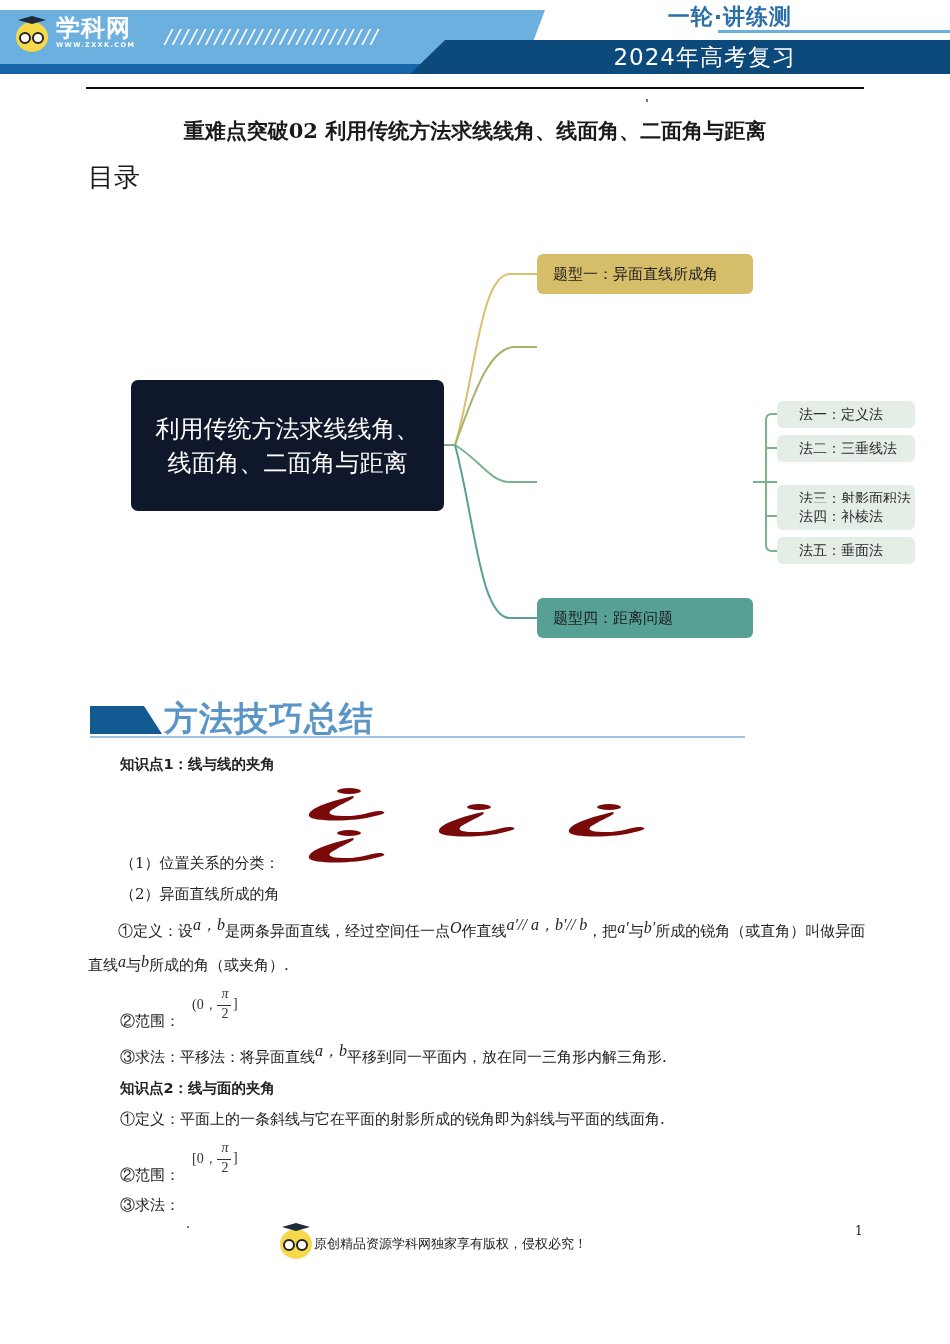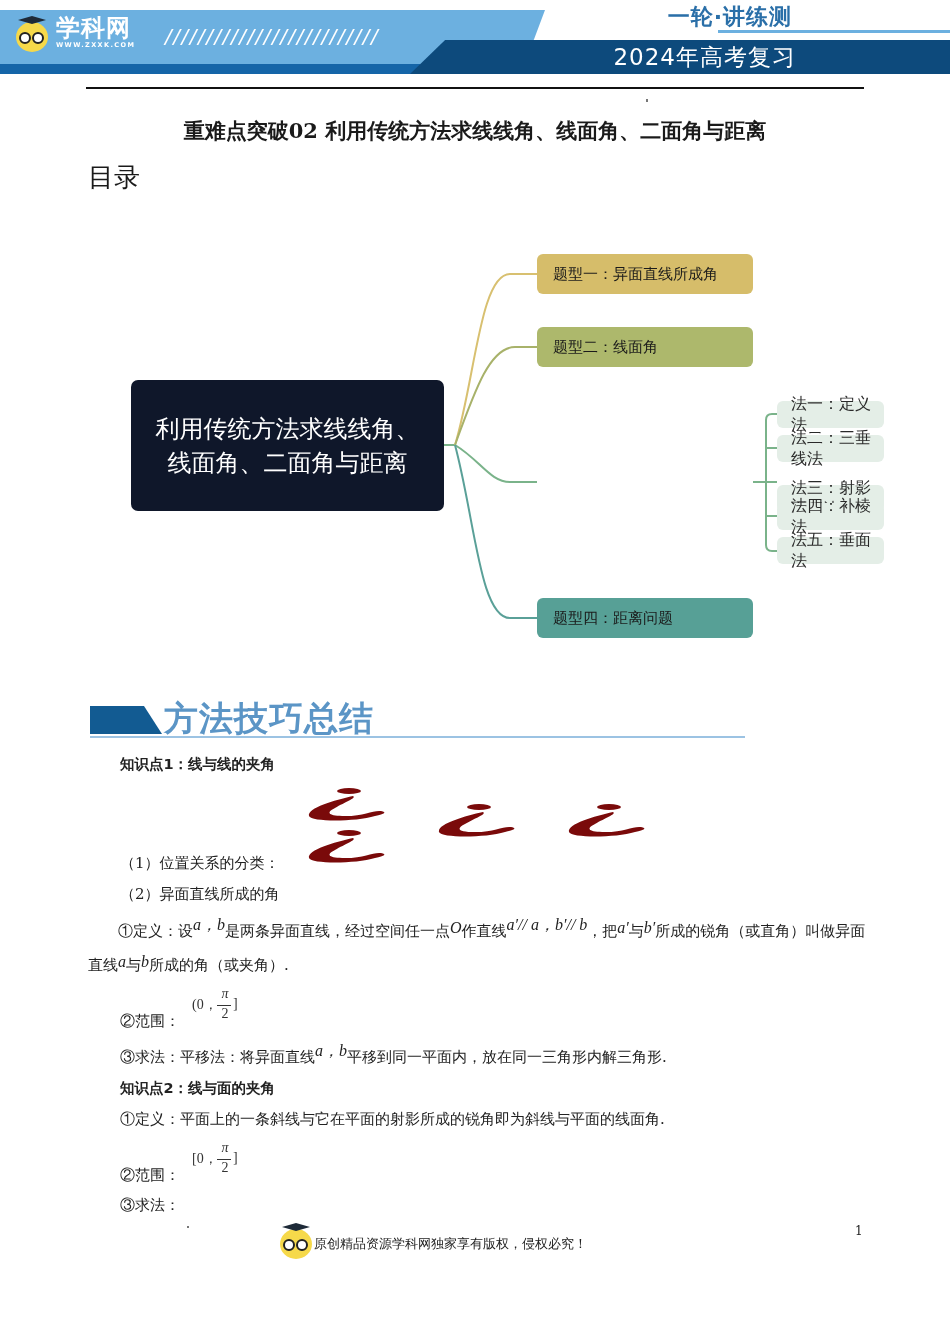--- a/index.html
+++ b/index.html
@@ -39,21 +39,21 @@
   .toc-heading { position: absolute; left: 88px; top: 160px; font-family: "DejaVu Sans", sans-serif; font-size: 26px; }
 
   
   .mindmap { position: absolute; left: 0; top: 0; width: 950px; height: 680px; pointer-events: none; }
   .mindmap svg { position: absolute; left: 0; top: 0; }
   .node { position: absolute; border-radius: 6px; display: flex; align-items: center; pointer-events: auto;
     font-family: "DejaVu Sans", sans-serif; font-weight: normal; color: #1a1a1a; }
   .node-root { left: 131px; top: 380px; width: 313px; height: 131px; background: #0f172a; color: #fff;
     font-size: 24px; line-height: 34px; text-align: center; justify-content: center; padding: 0 22px; border-radius: 7px; }
   .node-l1 { left: 537px; width: 216px; height: 40px; padding-left: 16px; font-size: 15px; }
-  .node-l2 { left: 777px; width: 107px; height: 27px; padding-left: 14px; font-size: 16px; background: #e4eee7; color: #2a2a2a; border-radius: 6px; }
+  .node-l2 { left: 777px; width: 138px; height: 27px; padding-left: 22px; font-size: 14px; background: #e4eee7; color: #2a2a2a; border-radius: 6px; }
 
   
   .section-head { position: absolute; left: 90px; top: 700px; width: 655px; height: 40px; }
   .section-block { position: absolute; left: 0; top: 6px; width: 72px; height: 28px; background: #125b92;
     clip-path: polygon(0 0, 75% 0, 100% 100%, 0 100%); }
   .section-title { position: absolute; left: 74px; top: -4px; font-size: 34px; font-weight: bold; color: #5b95c6; letter-spacing: 1px; }
   .section-rule { position: absolute; left: 0; top: 36px; width: 655px; height: 2px; background: #9cc3e3; }
 
   
   .p { position: absolute; font-size: 15px; line-height: 20px; white-space: nowrap; color: #222; }
@@ -121,21 +121,20 @@
       <path d="M777 414 L772 414 Q766 414 766 420 L766 545 Q766 551 772 551 L777 551" stroke="#7ab38a"></path>
       <path d="M766 448 L777 448" stroke="#7ab38a"></path>
       <path d="M766 482 L777 482" stroke="#7ab38a"></path>
       <path d="M766 516 L777 516" stroke="#7ab38a"></path>
     </g>
   </svg>
 
   <div class="node node-root">利用传统方法求线线角、线面角、二面角与距离</div>
 
   <div class="node node-l1" style="top:254px;background:#d6bd6a;">题型一：异面直线所成角</div>
-  <div class="node node-l1" style="top:327px;background:#adb86c;">题型二：线面角</div>
   <div class="node node-l1" style="top:598px;background:#57a096;">题型四：距离问题</div>
 
   <div class="node node-l2" style="top:401px;">法一：定义法</div>
   <div class="node node-l2" style="top:435px;">法二：三垂线法</div>
   <div class="node node-l2" style="top:485px;">法三：射影面积法</div>
   <div class="node node-l2" style="top:503px;">法四：补棱法</div>
   <div class="node node-l2" style="top:537px;">法五：垂面法</div>
 </div>
 
 <div class="section-head">

